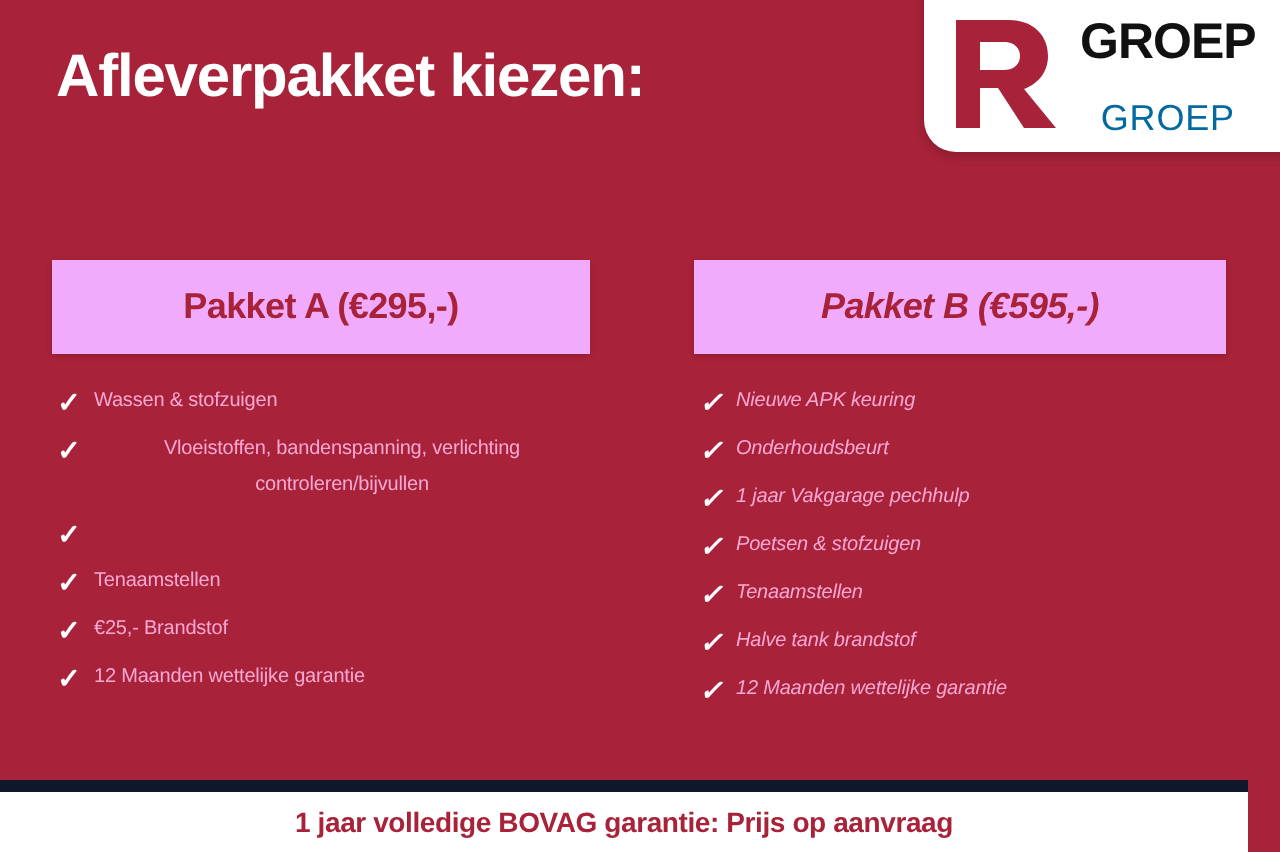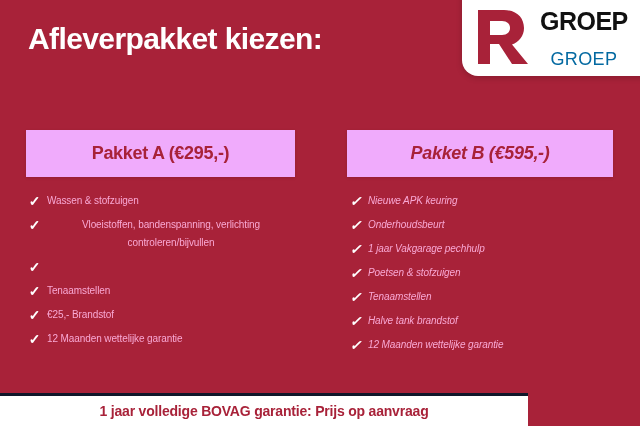--- a/index.html
+++ b/index.html
@@ -135,27 +135,27 @@
     font-size: 10px;
     line-height: 18px;
     letter-spacing: -0.1px;
   }
 
   
   .footer {
     position: absolute;
     left: 0;
     bottom: 0;
-    width: 528px;
+    width: 624px;
     height: 30px;
     background: #ffffff;
     display: flex;
     align-items: center;
     justify-content: center;
-    border-top: 3px solid #0f172a;
+    border-top: 6px solid #0f172a;
   }
   .footer-text {
     font-size: 14px;
     font-weight: bold;
     color: #a82239;
     letter-spacing: -0.2px;
     white-space: nowrap;
   }
 </style>
 </head>

